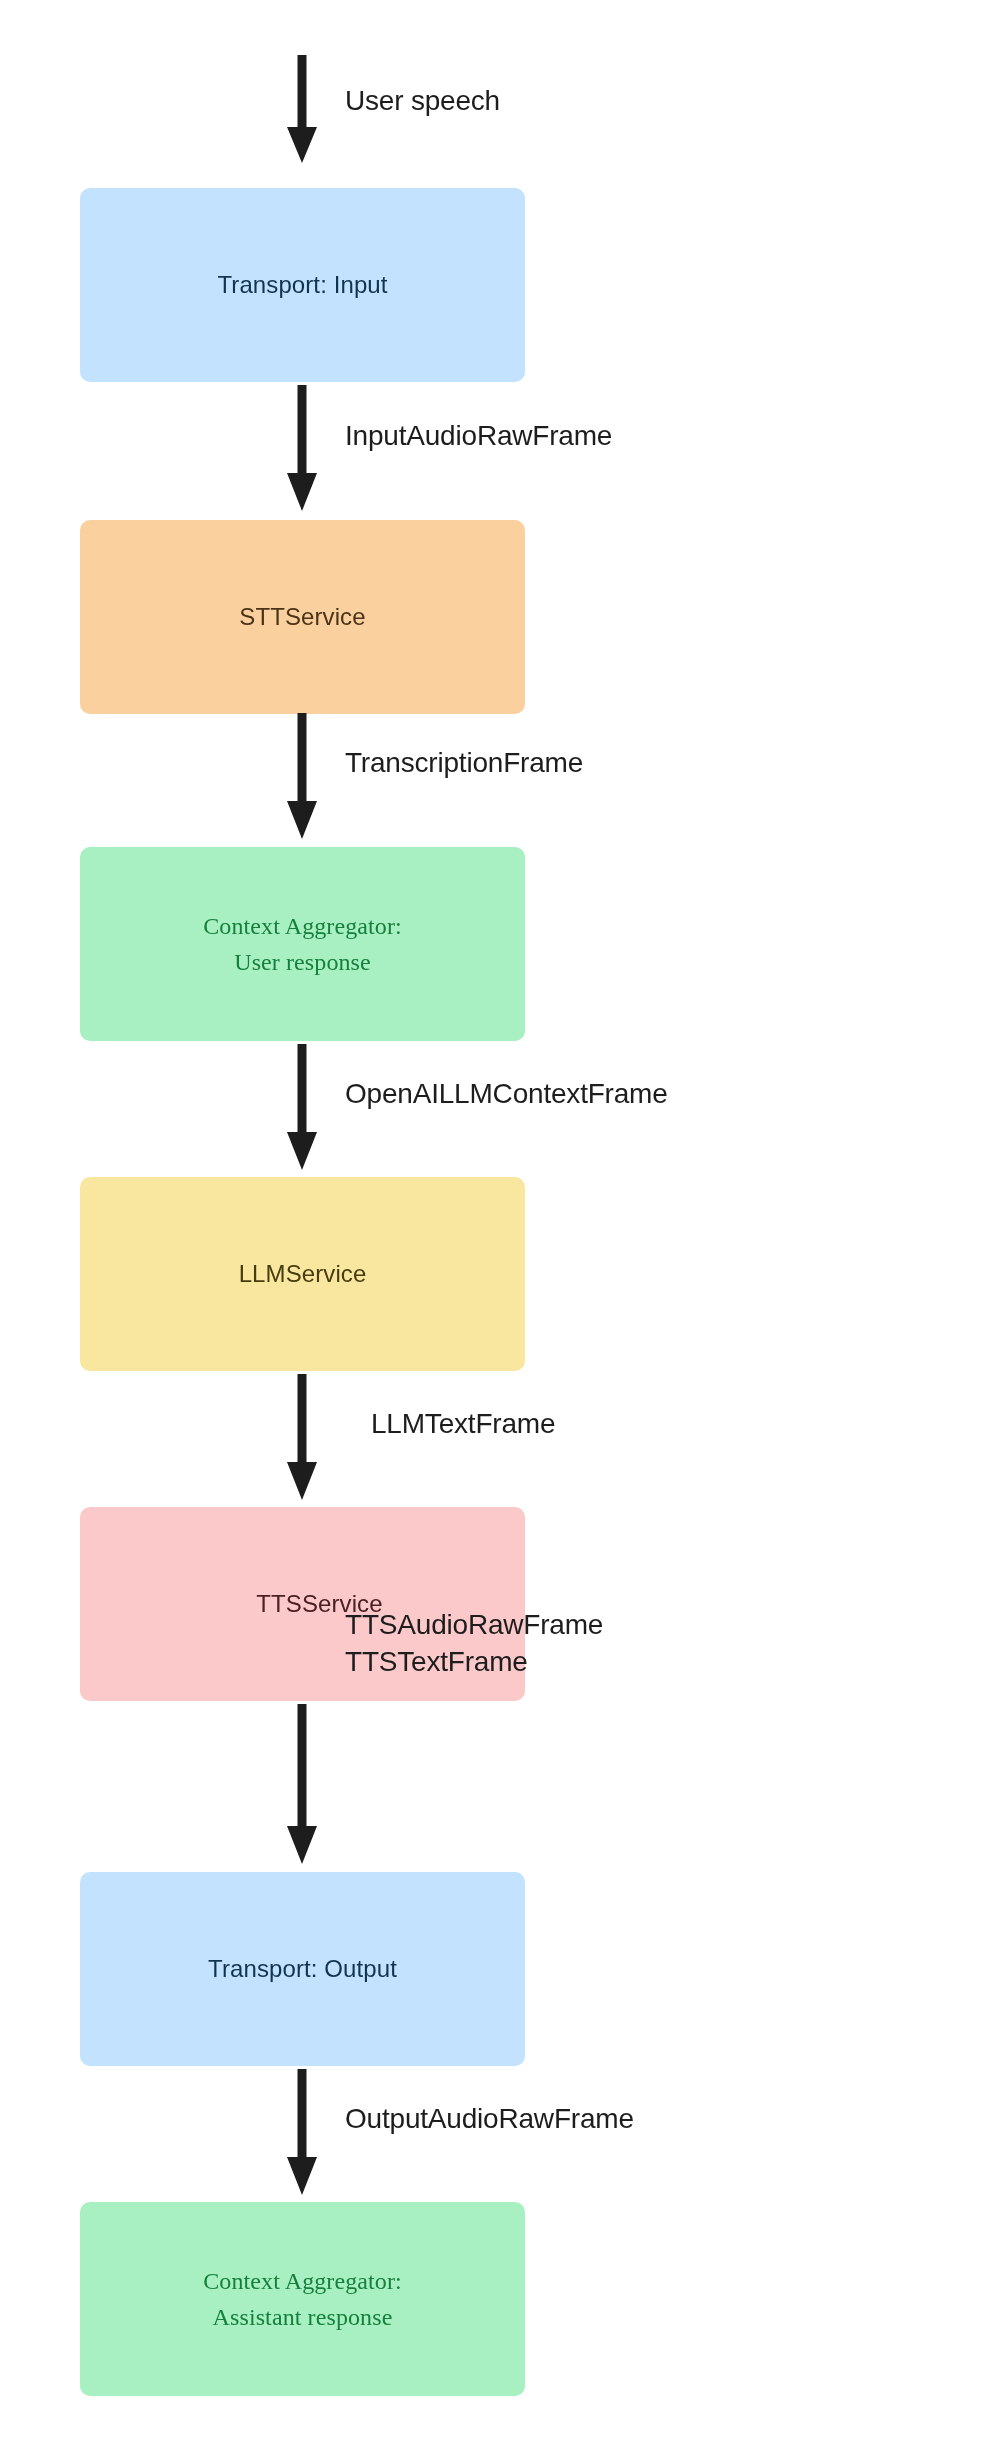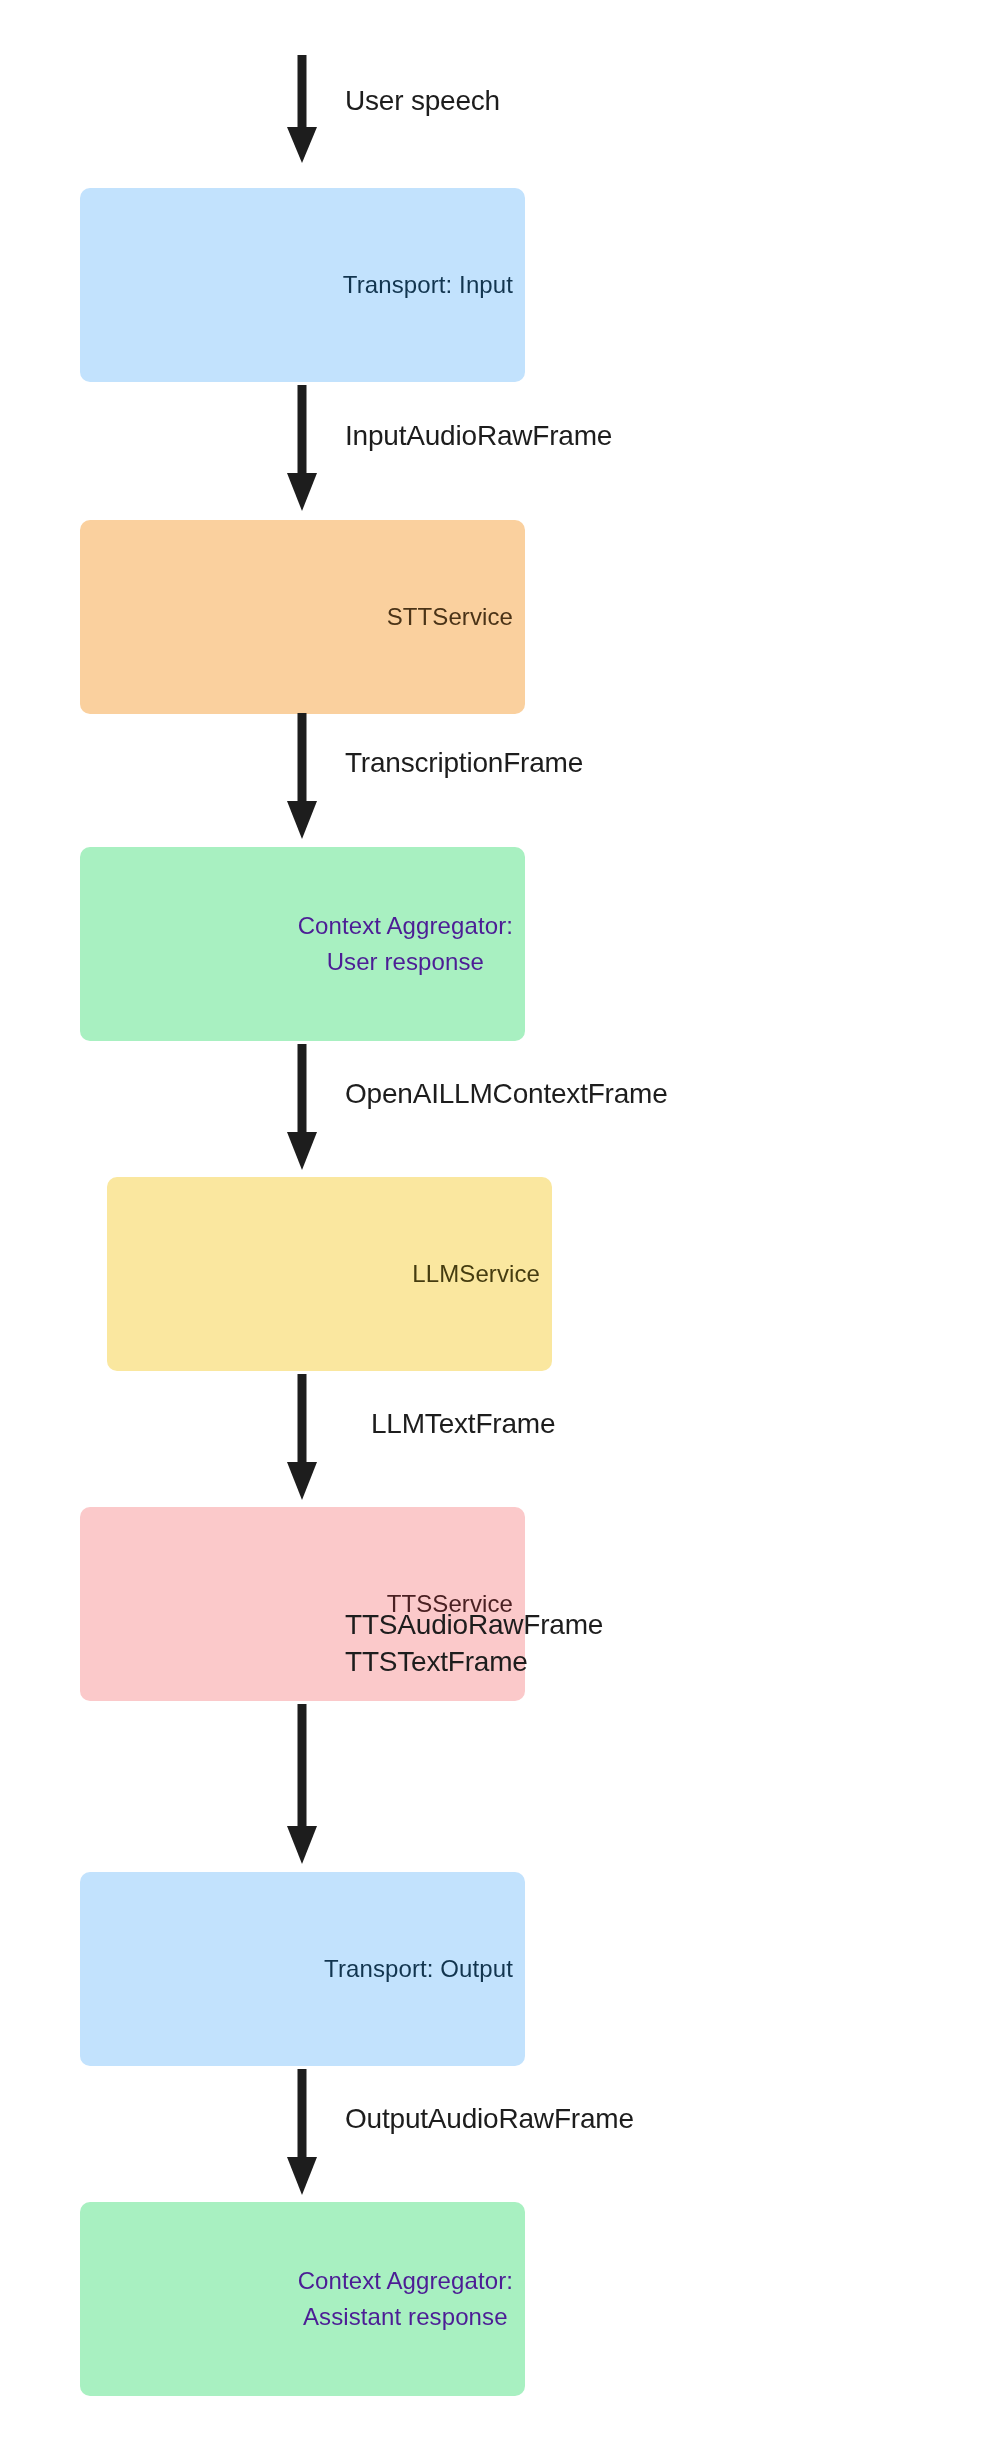--- a/index.html
+++ b/index.html
@@ -22,33 +22,33 @@
 
   
   .node {
     position: absolute;
     left: 80px;
     width: 445px;
     box-sizing: border-box;
     border-radius: 10px;
     display: flex;
     align-items: center;
-    justify-content: flex-end;
+    justify-content: center;
     text-align: center;
     line-height: 1.5;
     font-size: 24px;
     font-weight: 400;
     letter-spacing: 0.1px;
     padding: 0 12px;
     white-space: pre-line;
   }
 
   .node.blue   { background: #c2e2fd; color: #12354f; }
   .node.orange { background: #fad09e; color: #4a3317; }
-  .node.green  { background: #a8f0c1; color: #4c1d95; }
+  .node.green  { background: #a8f0c1; color: #15803d; font-family: Liberation Serif, serif; }
   .node.yellow { background: #fae79f; color: #453c10; }
   .node.pink   { background: #fbc9ca; color: #4a2022; padding-left: 46px; }
 
   
   .arrow {
     position: absolute;
     left: 0;
     top: 0;
     overflow: visible;
   }
@@ -108,21 +108,21 @@
   </div>
 
   <div class="arrow" style="left:286px; top:1044px;">
     <svg width="32" height="128" viewBox="0 0 32 128" aria-hidden="true">
       <line x1="16" y1="0" x2="16" y2="98" stroke="#1d1d1d" stroke-width="9"></line>
       <polygon points="16,126 1,88 31,88" fill="#1d1d1d"></polygon>
     </svg>
   </div>
   <div class="edge-label" style="left:345px; top:1076px;">OpenAILLMContextFrame</div>
 
-  <div class="node yellow" style="top:1177px; height:194px;margin-left:27px;">
+  <div class="node yellow" style="top:1177px; height:194px;">
     <span>LLMService</span>
   </div>
 
   <div class="arrow" style="left:286px; top:1374px;">
     <svg width="32" height="128" viewBox="0 0 32 128" aria-hidden="true">
       <line x1="16" y1="0" x2="16" y2="98" stroke="#1d1d1d" stroke-width="9"></line>
       <polygon points="16,126 1,88 31,88" fill="#1d1d1d"></polygon>
     </svg>
   </div>
   <div class="edge-label" style="left:345px; top:1406px;margin-left:26px;">LLMTextFrame</div>

